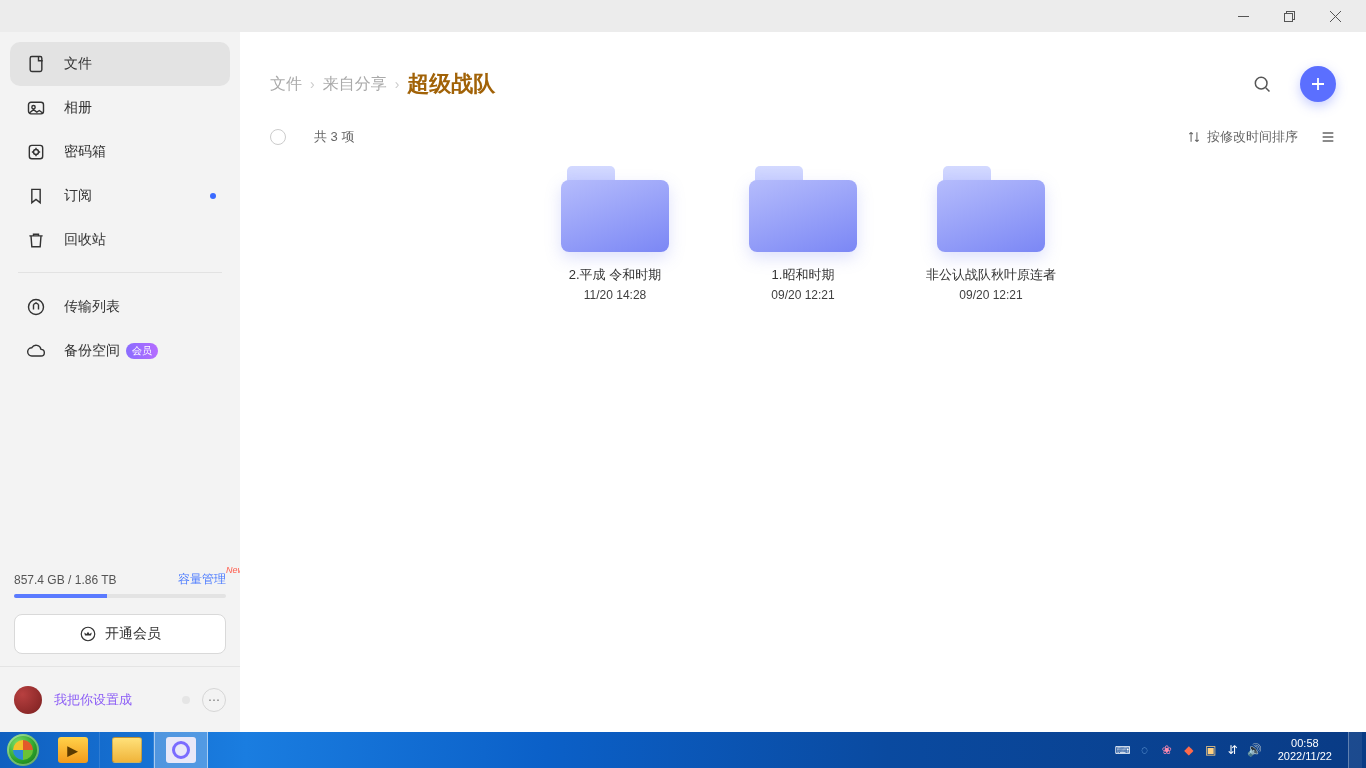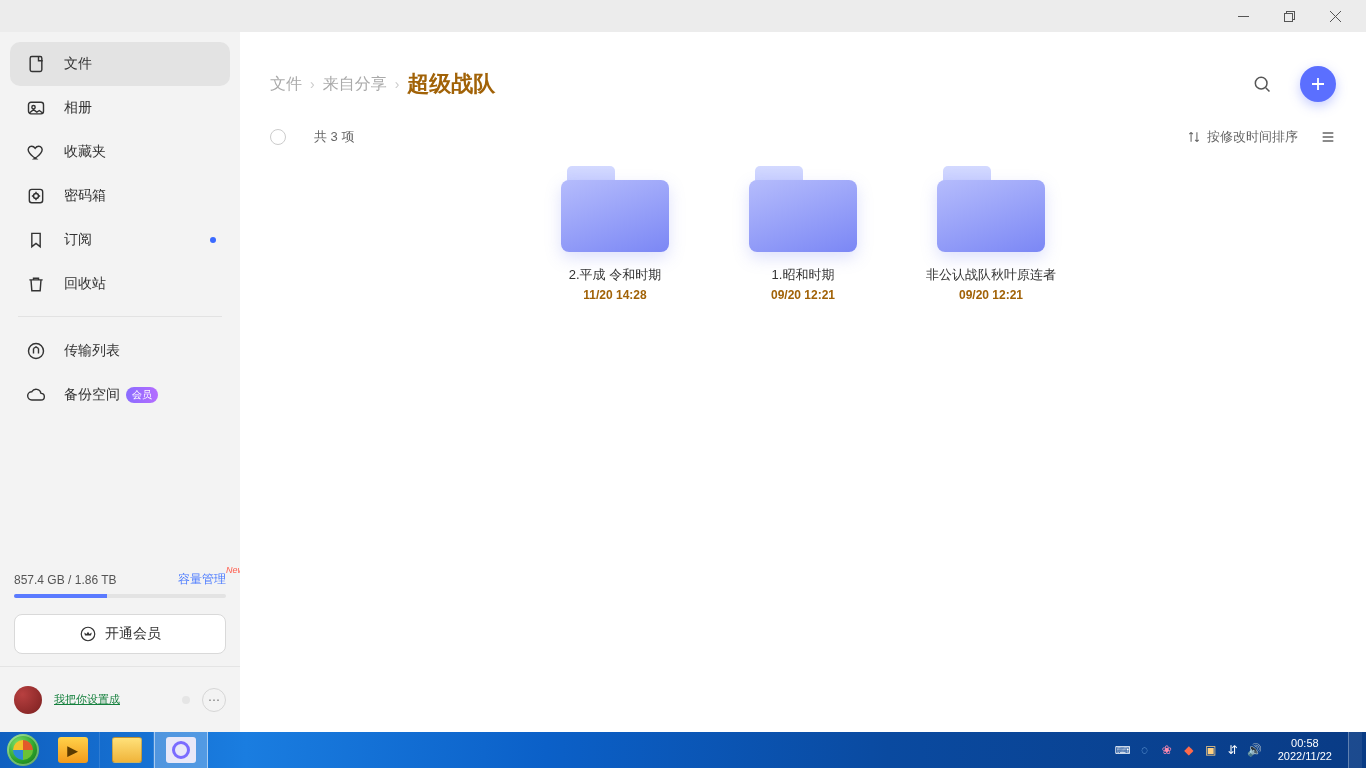--- a/index.html
+++ b/index.html
@@ -29,21 +29,21 @@
 .storage-row { display: flex; align-items: center; justify-content: space-between; font-size: 12px; color: #555; margin-bottom: 6px; }
 .storage-link { color: #4a7aff; font-size: 12px; position: relative; }
 .storage-link .new-tag { color: #ff5a4a; font-size: 9px; position: absolute; top: -6px; right: -18px; font-style: italic; }
 .storage-bar { height: 4px; background: #e3e3e3; border-radius: 2px; overflow: hidden; }
 .storage-fill { height: 100%; width: 44%; background: #5a7aff; }
 .vip-btn { margin-top: 16px; height: 40px; border: 1px solid #d9d9d9; border-radius: 8px; background: #fff; display: flex; align-items: center; justify-content: center; gap: 8px; font-size: 14px; color: #333; cursor: pointer; }
 
 
 .user-row { height: 66px; border-top: 1px solid #e4e4e4; margin: 0 -10px; padding: 0 14px; display: flex; align-items: center; gap: 12px; }
 .avatar { width: 28px; height: 28px; border-radius: 50%; background: radial-gradient(circle at 30% 30%, #b84040, #7a1f1f); }
-.user-name { font-size: 11px; color: #15803d; flex: 1; text-decoration: underline; }
+.user-name { font-size: 13px; color: #8b5cf6; flex: 1; }
 .status-dot { width: 8px; height: 8px; background: #e5e5e5; border-radius: 50%; }
 .more-btn { width: 24px; height: 24px; border: 1px solid #d6d6d6; border-radius: 50%; display: flex; align-items: center; justify-content: center; color: #777; font-size: 12px; }
 
 
 .content-header { display: flex; align-items: center; justify-content: space-between; padding-top: 34px; }
 .breadcrumb { display: flex; align-items: center; gap: 8px; font-size: 16px; }
 .crumb { color: #aaa; cursor: pointer; }
 .crumb-sep { color: #ccc; font-size: 14px; }
 .crumb-current { font-size: 22px; font-weight: 700; color: #a16207; }
 .header-actions { display: flex; align-items: center; gap: 20px; }
@@ -57,21 +57,21 @@
 .toolbar-right { display: flex; align-items: center; gap: 22px; }
 .sort-btn, .view-btn { display: flex; align-items: center; gap: 6px; color: #666; cursor: pointer; }
 
 
 .grid { display: flex; gap: 48px; padding-top: 20px; justify-content: center; }
 .folder-card { width: 140px; text-align: center; cursor: pointer; }
 .folder-shape { width: 108px; height: 86px; margin: 0 auto 14px; position: relative; }
 .folder-tab { position: absolute; top: 0; left: 6px; width: 48px; height: 20px; background: linear-gradient(180deg,#d3d9ff,#c6cdff); border-radius: 5px 5px 0 0; }
 .folder-body { position: absolute; bottom: 0; left: 0; right: 0; height: 72px; background: linear-gradient(160deg,#b5bcfc,#7b87f5); border-radius: 8px; box-shadow: 0 6px 16px rgba(123,135,245,.25); }
 .folder-name { font-size: 13px; color: #333; line-height: 1.4; margin-bottom: 4px; word-break: break-all; }
-.folder-date { font-size: 12px; color: #a16207; font-weight: bold; }
+.folder-date { font-size: 12px; color: #404040; }
 
 
 .taskbar { height: 36px; background: linear-gradient(90deg, #1060c0 0%, #1a7de0 18%, #0b60c8 40%, #0a4aa0 65%, #093b85 100%); display: flex; align-items: center; color: #fff; font-size: 11px; }
 .task-left { display: flex; align-items: center; height: 100%; }
 .start-orb { width: 46px; height: 36px; display: flex; align-items: center; justify-content: center; }
 .orb { width: 32px; height: 32px; border-radius: 50%; background: radial-gradient(circle at 35% 30%, #7be06a, #2aa02a 55%, #106a10); box-shadow: inset 0 0 0 2px rgba(255,255,255,.35); position: relative; }
 .orb::before { content: ""; position: absolute; inset: 6px; border-radius: 50%; background: conic-gradient(#e25a2a 0 90deg, #6ac235 90deg 180deg, #2a8ad6 180deg 270deg, #f2c22a 270deg 360deg); filter: blur(.6px); }
 .task-btn { width: 54px; height: 36px; display: flex; align-items: center; justify-content: center; border-right: 1px solid rgba(255,255,255,.12); }
 .task-btn.active { background: rgba(255,255,255,.25); border: 1px solid rgba(255,255,255,.5); border-top: none; border-bottom: none; }
 .task-icon { width: 30px; height: 26px; border-radius: 3px; }
@@ -124,28 +124,20 @@
             <rect x="3" y="5" width="18" height="14" rx="3"></rect>
             <circle cx="9" cy="11" r="2"></circle>
             <path d="M4 18l5-4 4 3 3-2 4 3"></path>
           </svg>
         </span>
       <span>相册</span>
     </div>
     <div class="nav-item">
       <span class="icon">
           <svg width="20" height="20" viewBox="0 0 24 24" fill="none" stroke="currentColor" stroke-width="1.7">
-            <path d="M12 20s-7-4.5-9-9c-1.2-2.7.6-6 3.8-6 2 0 3.3 1.2 4.2 2.5.9-1.3 2.2-2.5 4.2-2.5 3.2 0 5 3.3 3.8 6-2 4.5-9 9-9 9z"></path>
-          </svg>
-        </span>
-      <span>收藏夹</span>
-    </div>
-    <div class="nav-item">
-      <span class="icon">
-          <svg width="20" height="20" viewBox="0 0 24 24" fill="none" stroke="currentColor" stroke-width="1.7">
             <rect x="4" y="4" width="16" height="16" rx="3"></rect>
             <circle cx="12" cy="12" r="3"></circle>
             <path d="M12 9v-2M12 17v-2M9 12h-2M17 12h-2"></path>
           </svg>
         </span>
       <span>密码箱</span>
     </div>
     <div class="nav-item">
       <span class="icon">
           <svg width="20" height="20" viewBox="0 0 24 24" fill="none" stroke="currentColor" stroke-width="1.7">

